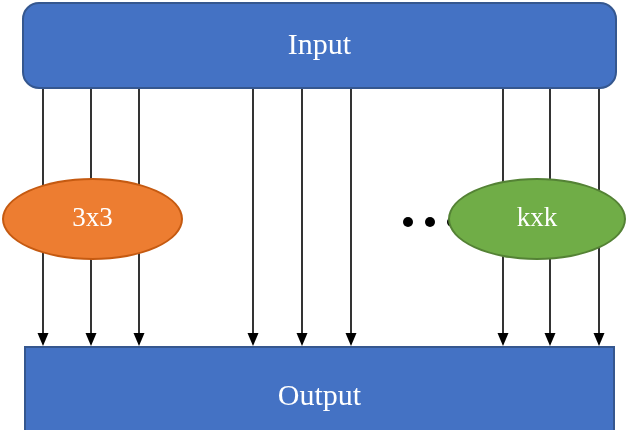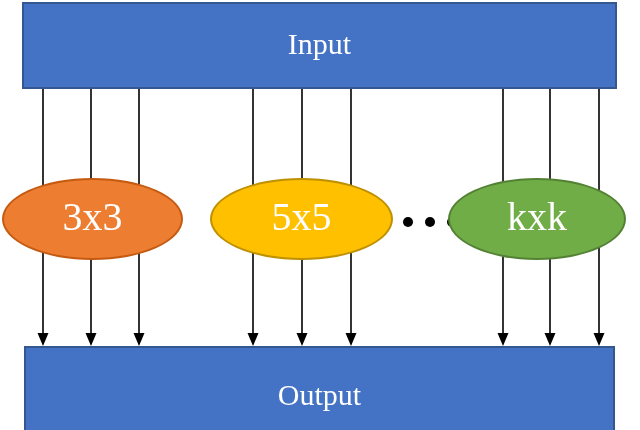--- a/index.html
+++ b/index.html
@@ -61,21 +61,21 @@
     display: flex;
     align-items: center;
     justify-content: center;
     z-index: 2;
   }
   .kernel-0 { left: 2px;   width: 181px; }
   .kernel-1 { left: 210px; width: 183px; }
   .kernel-2 { left: 448px; width: 178px; }
   .kernel-label {
     color: #ffffff;
-    font-size: 40px;
+    font-size: 27px;
     line-height: 1;
     padding-bottom: 4px;
   }
   .ellipsis {
     position: absolute;
     left: 403px;
     top: 216px;
     width: 54px;
     height: 12px;
     display: flex;
@@ -109,31 +109,28 @@
       <line x1="351" y1="89" x2="351" y2="334" stroke="#000000" stroke-width="1.6"></line>
       <polygon points="345.5,333 356.5,333 351,346" fill="#000000"></polygon>
       <line x1="503" y1="89" x2="503" y2="334" stroke="#000000" stroke-width="1.6"></line>
       <polygon points="497.5,333 508.5,333 503,346" fill="#000000"></polygon>
       <line x1="550" y1="89" x2="550" y2="334" stroke="#000000" stroke-width="1.6"></line>
       <polygon points="544.5,333 555.5,333 550,346" fill="#000000"></polygon>
       <line x1="599" y1="89" x2="599" y2="334" stroke="#000000" stroke-width="1.6"></line>
       <polygon points="593.5,333 604.5,333 599,346" fill="#000000"></polygon>
     </svg>
 
-  <div class="bar bar-input" style="background: rgb(68, 114, 196); border-color: rgb(53, 87, 143);">
+  <div class="bar bar-input" style="background: rgb(68, 114, 196); border-color: rgb(53, 87, 143); border-radius: 17px;">
     <span class="bar-label">Input</span>
   </div>
 
   <div class="kernel kernel-0" style="background: rgb(237, 125, 49); border-color: rgb(197, 90, 17);">
     <span class="kernel-label">3x3</span>
   </div>
 
-  <div class="kernel kernel-1" style="background: rgb(255, 192, 0); border-color: rgb(191, 144, 0);">
-    <span class="kernel-label">5x5</span>
-  </div>
 
   <div class="ellipsis">
       <span class="dot" style="background: rgb(0, 0, 0);"></span>
       <span class="dot" style="background: rgb(0, 0, 0);"></span>
       <span class="dot" style="background: rgb(0, 0, 0);"></span>
     </div>
 
   <div class="kernel kernel-2" style="background: rgb(112, 173, 71); border-color: rgb(84, 130, 53);">
     <span class="kernel-label">kxk</span>
   </div>

